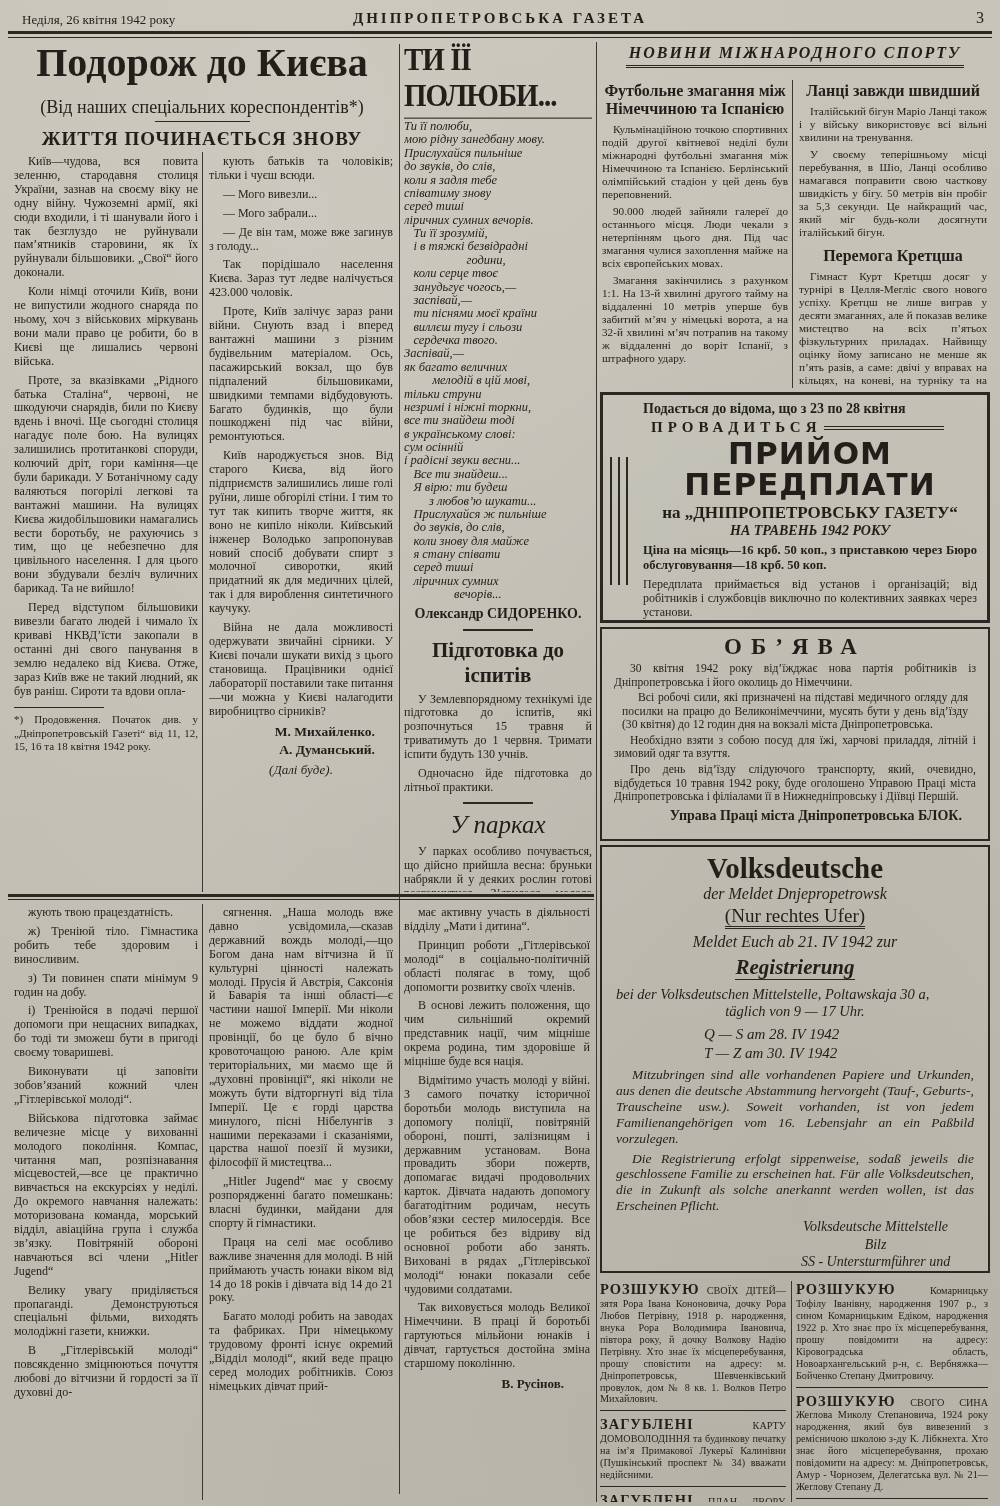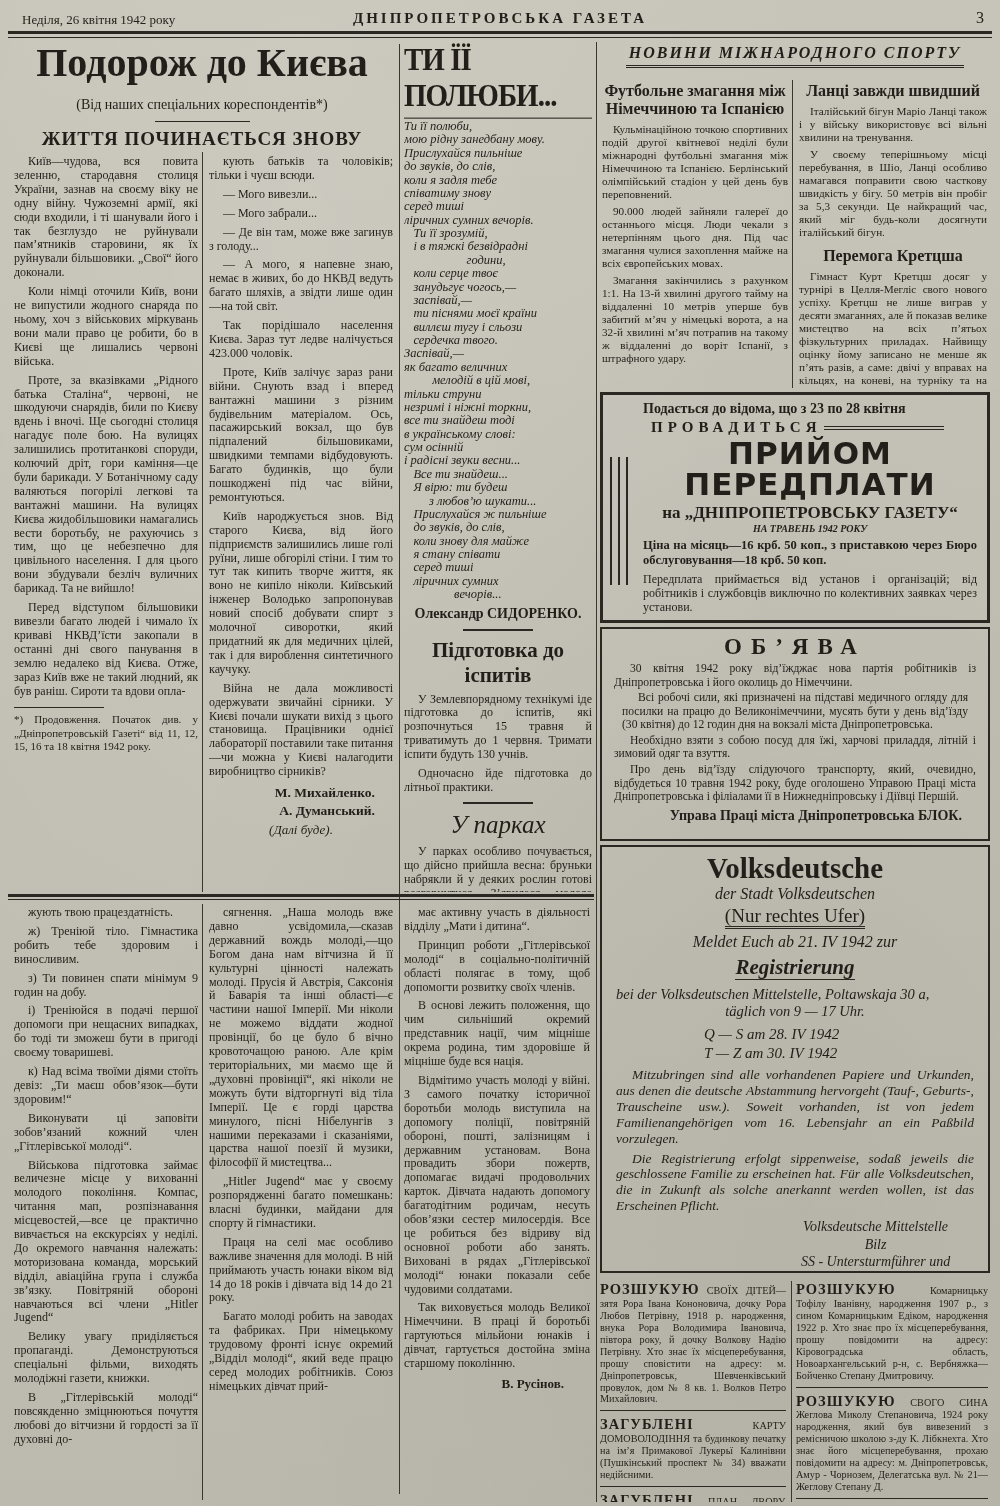--- a/index.html
+++ b/index.html
@@ -40,42 +40,41 @@
 
   <div class="vline" style="left:399px;top:44px;height:1450px;"></div>
   <div class="vline" style="left:596px;top:42px;height:1460px;"></div>
   <div class="vline" style="left:202px;top:152px;height:740px;"></div>
   <div class="vline" style="left:202px;top:904px;height:596px;"></div>
   <div class="vline" style="left:792px;top:80px;height:308px;"></div>
   <div class="vline" style="left:791px;top:1281px;height:221px;"></div>
   <div class="hline double" style="left:8px;top:894px;width:586px;"></div>
 
   <div class="abs ctr" style="left:12px;top:42px;width:380px;font-size:40px;font-weight:bold;line-height:1.05;">Подорож до Києва</div>
-  <div class="abs ctr" style="left:12px;top:97px;width:380px;font-size:14px;">(Від наших спеціальних кореспондентів*)</div>
+  <div class="abs ctr" style="left:12px;top:97px;width:380px;font-size:18px;">(Від наших спеціальних кореспондентів*)</div>
   <div class="hline" style="left:155px;top:121px;width:95px;height:1px;"></div>
   <div class="abs ctr" style="left:12px;top:128px;width:380px;font-size:19px;font-weight:bold;letter-spacing:1px;">ЖИТТЯ ПОЧИНАЄТЬСЯ ЗНОВУ</div>
 
   <div class="abs bt" style="left:14px;top:155px;width:184px;height:738px;overflow:hidden;">
     <div>
         <p>Київ—чудова, вся повита зеленню, стародавня столиця України, зазнав на своєму віку не одну війну. Чужоземні армії, які сюди входили, і ті шанували його і так безглуздо не руйнували пам’ятників старовини, як їх руйнували більшовики. „Свої“ його доконали.</p>
         <p>Коли німці оточили Київ, вони не випустили жодного снаряда по ньому, хоч з військових міркувань вони мали право це робити, бо в Києві ще лишались червоні війська.</p>
         <p>Проте, за вказівками „Рідного батька Сталіна“, червоні, не шкодуючи снарядів, били по Києву вдень і вночі. Ще сьогодні столиця нагадує поле бою. На вулицях залишились протитанкові споруди, колючий дріт, гори каміння—це були барикади. У Ботанічному саду валяються погорілі легкові та вантажні машини. На вулицях Києва жидобільшовики намагались вести боротьбу, не рахуючись з тим, що це небезпечно для цивільного населення. І для цього вони збудували безліч вуличних барикад. Та не вийшло!</p>
         <p>Перед відступом більшовики вивезли багато людей і чимало їх криваві НКВД’їсти закопали в останні дні свого панування в землю недалеко від Києва. Отже, зараз Київ вже не такий людний, як був раніш. Сироти та вдови опла-</p>
       </div>
     <div style="width:90px;height:1px;background:#2b2823;margin:9px 0 5px 0;"></div>
     <div class="fn">*) Продовження. Початок див. у „Дніпропетровській Газеті“ від 11, 12, 15, 16 та 18 квітня 1942 року.</div>
   </div>
 
   <div class="abs bt" style="left:209px;top:155px;width:184px;height:738px;overflow:hidden;">
     <div>
         <p>кують батьків та чоловіків; тільки і чуєш всюди.</p>
         <p>— Мого вивезли...</p>
         <p>— Мого забрали...</p>
         <p>— Де він там, може вже загинув з голоду...</p>
-        <p>— А мого, я напевне знаю, немає в живих, бо до НКВД ведуть багато шляхів, а звідти лише один—на той світ.</p>
         <p>Так порідішало населення Києва. Зараз тут ледве налічується 423.000 чоловік.</p>
         <p>Проте, Київ залічує зараз рани війни. Снують взад і вперед вантажні машини з різним будівельним матеріалом. Ось, пасажирський вокзал, що був підпалений більшовиками, швидкими темпами відбудовують. Багато будинків, що були пошкоджені під час війни, ремонтуються.</p>
         <p>Київ народжується знов. Від старого Києва, від його підприємств залишились лише голі руїни, лише обгорілі стіни. І тим то тут так кипить творче життя, як воно не кипіло ніколи. Київський інженер Володько запропонував новий спосіб добувати спирт з молочної сиворотки, який придатний як для медичних цілей, так і для вироблення синтетичного каучуку.</p>
         <p>Війна не дала можливості одержувати звичайні сірники. У Києві почали шукати вихід з цього становища. Працівники однієї лабораторії поставили таке питання—чи можна у Києві налагодити виробництво сірників?</p>
       </div>
     <div class="sig-line">М. Михайленко.</div>
     <div class="sig-line">А. Думанський.</div>
     <div class="ctr" style="font-style:italic;font-size:13px;margin-top:3px;">(Далі буде).</div>
   </div>
 
@@ -163,40 +162,40 @@
 
   <div class="box" style="left:600px;top:392px;width:390px;height:231px;border-width:3px;padding:6px 10px 6px 40px;">
     <div class="abs" style="left:7px;top:62px;width:24px;height:128px;background:repeating-linear-gradient(90deg,#2b2823 0 2px,transparent 2px 8px);"></div>
     <div style="font-weight:bold;font-size:14px;">Подається до відома, що з 23 по 28 квітня</div>
     <div style="display:flex;align-items:center;gap:2px;margin:2px 0 2px 8px;">
       <span style="font-weight:bold;font-size:15px;letter-spacing:5px;">ПРОВАДИТЬСЯ</span>
       <span style="flex:0 0 120px;border-top:1px solid #2b2823;border-bottom:1px solid #2b2823;height:2px;"></span>
     </div>
     <div class="ctr" style="font-family:'DejaVu Sans',sans-serif;font-weight:bold;font-size:31px;letter-spacing:1px;line-height:1;">ПРИЙОМ ПЕРЕДПЛАТИ</div>
     <div class="ctr" style="font-weight:bold;font-size:17px;margin-top:3px;">на „ДНІПРОПЕТРОВСЬКУ ГАЗЕТУ“</div>
-    <div class="ctr" style="font-weight:bold;font-style:italic;font-size:10px;">НА ТРАВЕНЬ 1942 РОКУ</div>
+    <div class="ctr" style="font-weight:bold;font-style:italic;font-size:14px;">НА ТРАВЕНЬ 1942 РОКУ</div>
     <div style="font-weight:bold;font-size:12.5px;line-height:1.2;margin-top:4px;text-align:justify;">Ціна на місяць—16 крб. 50 коп., з приставкою через Бюро обслуговування—18 крб. 50 коп.</div>
     <div style="font-size:12px;line-height:1.18;margin-top:4px;text-align:justify;">Передплата приймається від установ і організацій; від робітників і службовців виключно по колективних заявках через установи.</div>
 
   </div>
 
   <div class="box" style="left:600px;top:627px;width:390px;height:214px;padding:5px 12px;">
     <div class="ctr" style="font-weight:bold;font-size:23px;letter-spacing:9px;">ОБ’ЯВА</div>
     <div>
         <p style="margin:2px 0;text-align:justify;text-indent:16px;font-size:11.6px;line-height:1.17;">30 квітня 1942 року від’їжджає нова партія робітників із Дніпропетровська і його околиць до Німеччини.</p>
         <p style="margin:2px 8px;text-align:justify;text-indent:16px;font-size:11.6px;line-height:1.17;">Всі робочі сили, які призначені на підставі медичного огляду для посилки на працю до Великонімеччини, мусять бути у день від’їзду (30 квітня) до 12 годин дня на вокзалі міста Дніпропетровська.</p>
         <p style="margin:2px 0;text-align:justify;text-indent:16px;font-size:11.6px;line-height:1.17;">Необхідно взяти з собою посуд для їжі, харчові приладдя, літній і зимовий одяг та взуття.</p>
         <p style="margin:2px 0;text-align:justify;text-indent:16px;font-size:11.6px;line-height:1.17;">Про день від’їзду слідуючого транспорту, який, очевидно, відбудеться 10 травня 1942 року, буде оголошено Управою Праці міста Дніпропетровська і філіалами її в Нижнедніпровську і Діївці Першій.</p>
       </div>
     <div style="text-align:right;font-weight:bold;font-size:14px;margin-top:4px;padding-right:14px;">Управа Праці міста Дніпропетровська БЛОК.</div>
   </div>
 
   <div class="box ger" style="left:600px;top:845px;width:390px;height:428px;padding:6px 14px;">
     <div class="ctr" style="font-style:normal;font-weight:bold;font-size:29px;line-height:1.05;">Volksdeutsche</div>
-    <div class="ctr" style="font-size:16px;margin-top:2px;">der Stadt Volksdeutschen</div>
+    <div class="ctr" style="font-size:16px;margin-top:2px;">der Meldet Dnjepropetrowsk</div>
     <div class="ctr" style="margin-top:2px;"><span style="font-style:normal;font-size:19px;border-bottom:3px double #2b2823;">(Nur rechtes Ufer)</span></div>
     <div class="ctr" style="font-size:16px;margin-top:6px;">Meldet Euch ab 21. IV 1942 zur</div>
     <div class="ctr" style="margin-top:4px;"><span style="font-weight:bold;font-size:21px;border-bottom:1px solid #2b2823;">Registrierung</span></div>
     <div style="font-size:14.5px;margin-top:6px;">bei der Volksdeutschen Mittelstelle, Poltawskaja 30 a,</div>
     <div class="ctr" style="font-size:14.5px;">täglich von 9 — 17 Uhr.</div>
     <div style="margin:5px 0 0 28px;">
         <div style="white-space:pre-wrap;font-size:15px;line-height:1.25;">                Q — S am 28. IV 1942</div>
         <div style="white-space:pre-wrap;font-size:15px;line-height:1.25;">                T — Z am 30. IV 1942</div>
       </div>
     <div>
@@ -209,21 +208,20 @@
         <div class="ctr" style="font-size:14px;line-height:1.25;">SS - Untersturmführer und</div>
       </div>
   </div>
 
   <div class="abs bt" style="left:14px;top:906px;width:184px;height:596px;overflow:hidden;">
     <div>
         <p>жують твою працездатність.</p>
         <p>ж) Треніюй тіло. Гімнастика робить тебе здоровим і виносливим.</p>
         <p>з) Ти повинен спати мінімум 9 годин на добу.</p>
         <p>і) Треніюйся в подачі першої допомоги при нещасних випадках, бо тоді ти зможеш бути в пригоді своєму товаришеві.</p>
-        <p>к) Над всіма твоїми діями стоїть девіз: „Ти маєш обов’язок—бути здоровим!“</p>
         <p>Виконувати ці заповіти зобов’язаний кожний член „Гітлерівської молоді“.</p>
         <p>Військова підготовка займає величезне місце у вихованні молодого покоління. Компас, читання мап, розпізнавання місцевостей,—все це практично вивчається на екскурсіях у неділі. До окремого навчання належать: моторизована команда, морський відділ, авіаційна група і служба зв’язку. Повітряній обороні навчаються всі члени „Hitler Jugend“</p>
         <p>Велику увагу приділяється пропаганді. Демонструються спеціальні фільми, виходять молодіжні газети, книжки.</p>
         <p>В „Гітлерівській молоді“ повсякденно зміцнюються почуття любові до вітчизни й гордості за її духовні до-</p>
       </div>
   </div>
   <div class="abs bt" style="left:209px;top:906px;width:184px;height:596px;overflow:hidden;">
     <div>
         <p>сягнення. „Наша молодь вже давно усвідомила,—сказав державний вождь молоді,—що Богом дана нам вітчизна й її культурні цінності належать молоді. Прусія й Австрія, Саксонія й Баварія та інші області—є частини нашої Імперії. Ми ніколи не можемо віддати жодної провінції, бо це було б вічно кровоточащою раною. Але крім територіальних, ми маємо ще й „духовні провінції“, які ніколи не можуть бути відторгнуті від тіла Імперії. Це є горді царства минулого, пісні Нібелунгів з нашими переказами і сказаніями, царства нашої поезії й музики, філософії й мистецтва...</p>
         <p>„Hitler Jugend“ має у своєму розпорядженні багато помешкань: власні будинки, майдани для спорту й гімнастики.</p>

